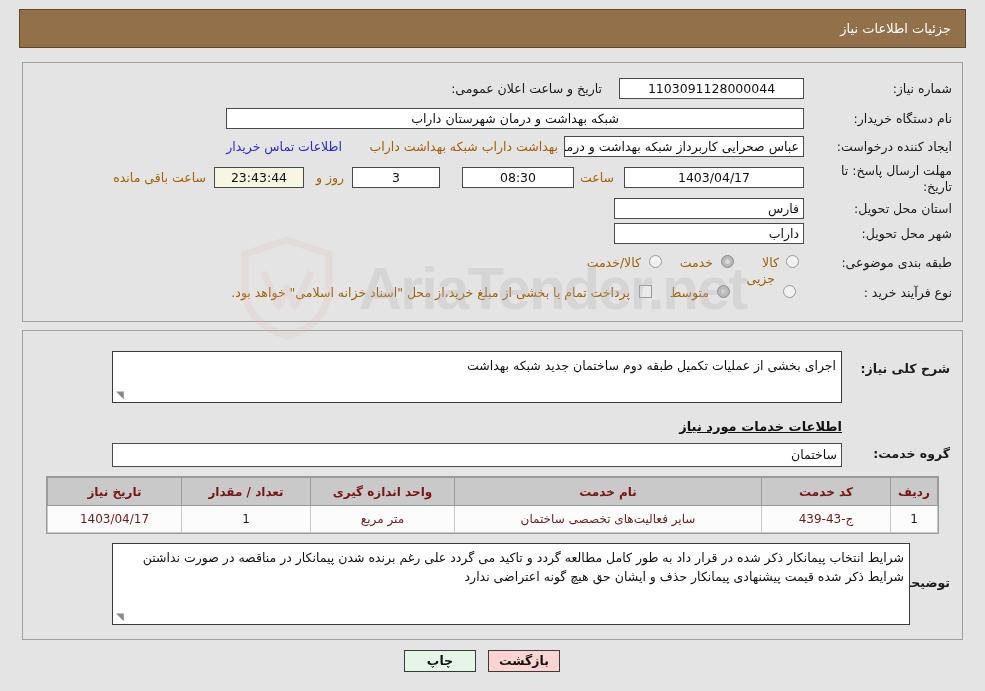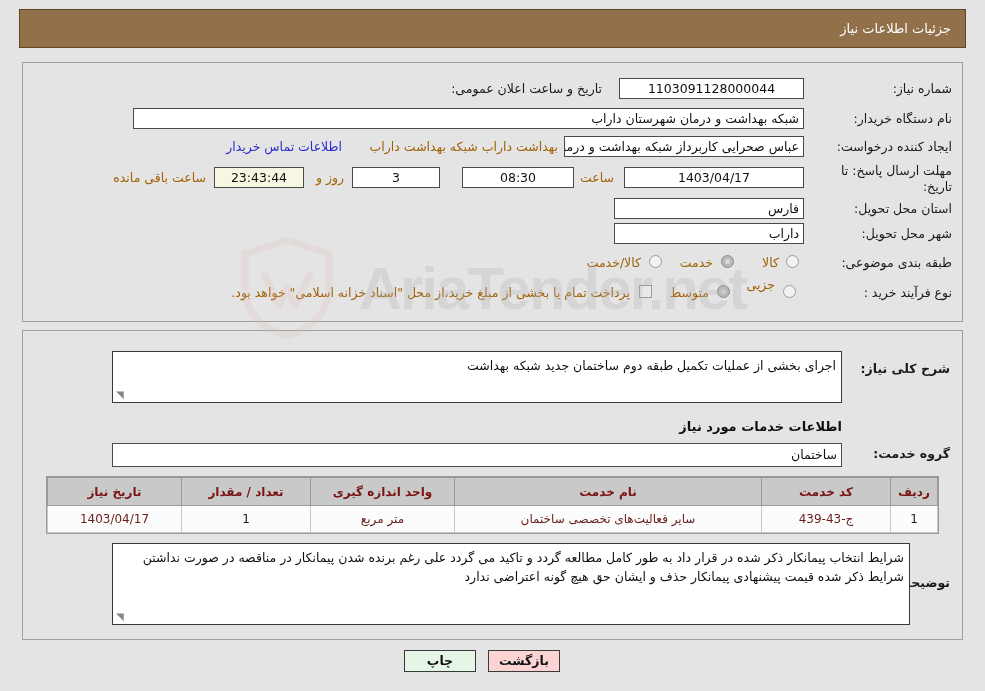--- a/index.html
+++ b/index.html
@@ -155,20 +155,21 @@
     pointer-events: none;
   }
 
   
   .section-heading {
     position: absolute;
     font-size: 13px;
     font-weight: bold;
     color: #111;
     white-space: nowrap;
+    text-decoration: underline;
   }
 
   
   .tbl-wrap {
     position: absolute;
     top: 476px;
     right: 46px;
     left: 46px;
     border: 1px solid #9a9a9a;
     box-sizing: border-box;
@@ -258,21 +259,21 @@
   </div>
 
   <div class="panel panel-top">
 
     <span class="frm-label" style="top:18px; right:10px; width:140px;">شماره نیاز:</span>
     <div class="field center" style="top:15px; right:158px; width:185px;">1103091128000044</div>
 
     <span class="frm-label" style="top:18px; right:360px; width:185px;">تاریخ و ساعت اعلان عمومی:</span>
 
     <span class="frm-label" style="top:48px; right:10px; width:140px;">نام دستگاه خریدار:</span>
-    <div class="field" style="top:45px; right:158px; width:671px;">شبکه بهداشت و درمان شهرستان داراب</div>
+    <div class="field" style="top:45px; right:158px; width:578px;text-align:center;">شبکه بهداشت و درمان شهرستان داراب</div>
 
     <span class="frm-label" style="top:76px; right:10px; width:140px;">ایجاد کننده درخواست:</span>
     <div class="field" style="top:73px; right:158px; width:240px;">عباس صحرایی کاربرداز شبکه بهداشت و درمان شهرستان</div>
     <span class="static-text" style="top:76px; right:404px;">بهداشت داراب شبکه بهداشت داراب</span>
     <span class="link-text" style="top:76px; right:620px;">اطلاعات تماس خریدار</span>
 
     <span class="frm-label" style="top:100px; right:10px; width:140px; line-height:16px; white-space:normal;">مهلت ارسال پاسخ: تا تاریخ:</span>
     <div class="field center" style="top:104px; right:158px; width:180px;">1403/04/17</div>
     <span class="static-text" style="top:107px; right:348px;">ساعت</span>
     <div class="field center" style="top:104px; right:388px; width:112px;">08:30</div>
@@ -294,21 +295,21 @@
 
     <span class="radio checked" style="top:192px; right:228px;"></span>
     <span class="static-text" style="top:192px; right:249px;">خدمت</span>
 
     <span class="radio" style="top:192px; right:300px;"></span>
     <span class="static-text" style="top:192px; right:321px;">کالا/خدمت</span>
 
     <span class="frm-label" style="top:222px; right:10px; width:140px;">نوع فرآیند خرید :</span>
 
     <span class="radio" style="top:222px; right:166px;"></span>
-    <span class="static-text" style="top:214px; right:187px;">جزیی</span>
+    <span class="static-text" style="top:208px; right:187px;">جزیی</span>
 
     <span class="radio checked" style="top:222px; right:232px;"></span>
     <span class="static-text" style="top:222px; right:253px;">متوسط</span>
 
     <span class="checkbox" style="top:222px; right:310px;"></span>
     <span class="static-text" style="top:222px; right:332px;">پرداخت تمام یا بخشی از مبلغ خرید،از محل "اسناد خزانه اسلامی" خواهد بود.</span>
   </div>
 
   <div class="watermark">
     <div class="wm-inner">

